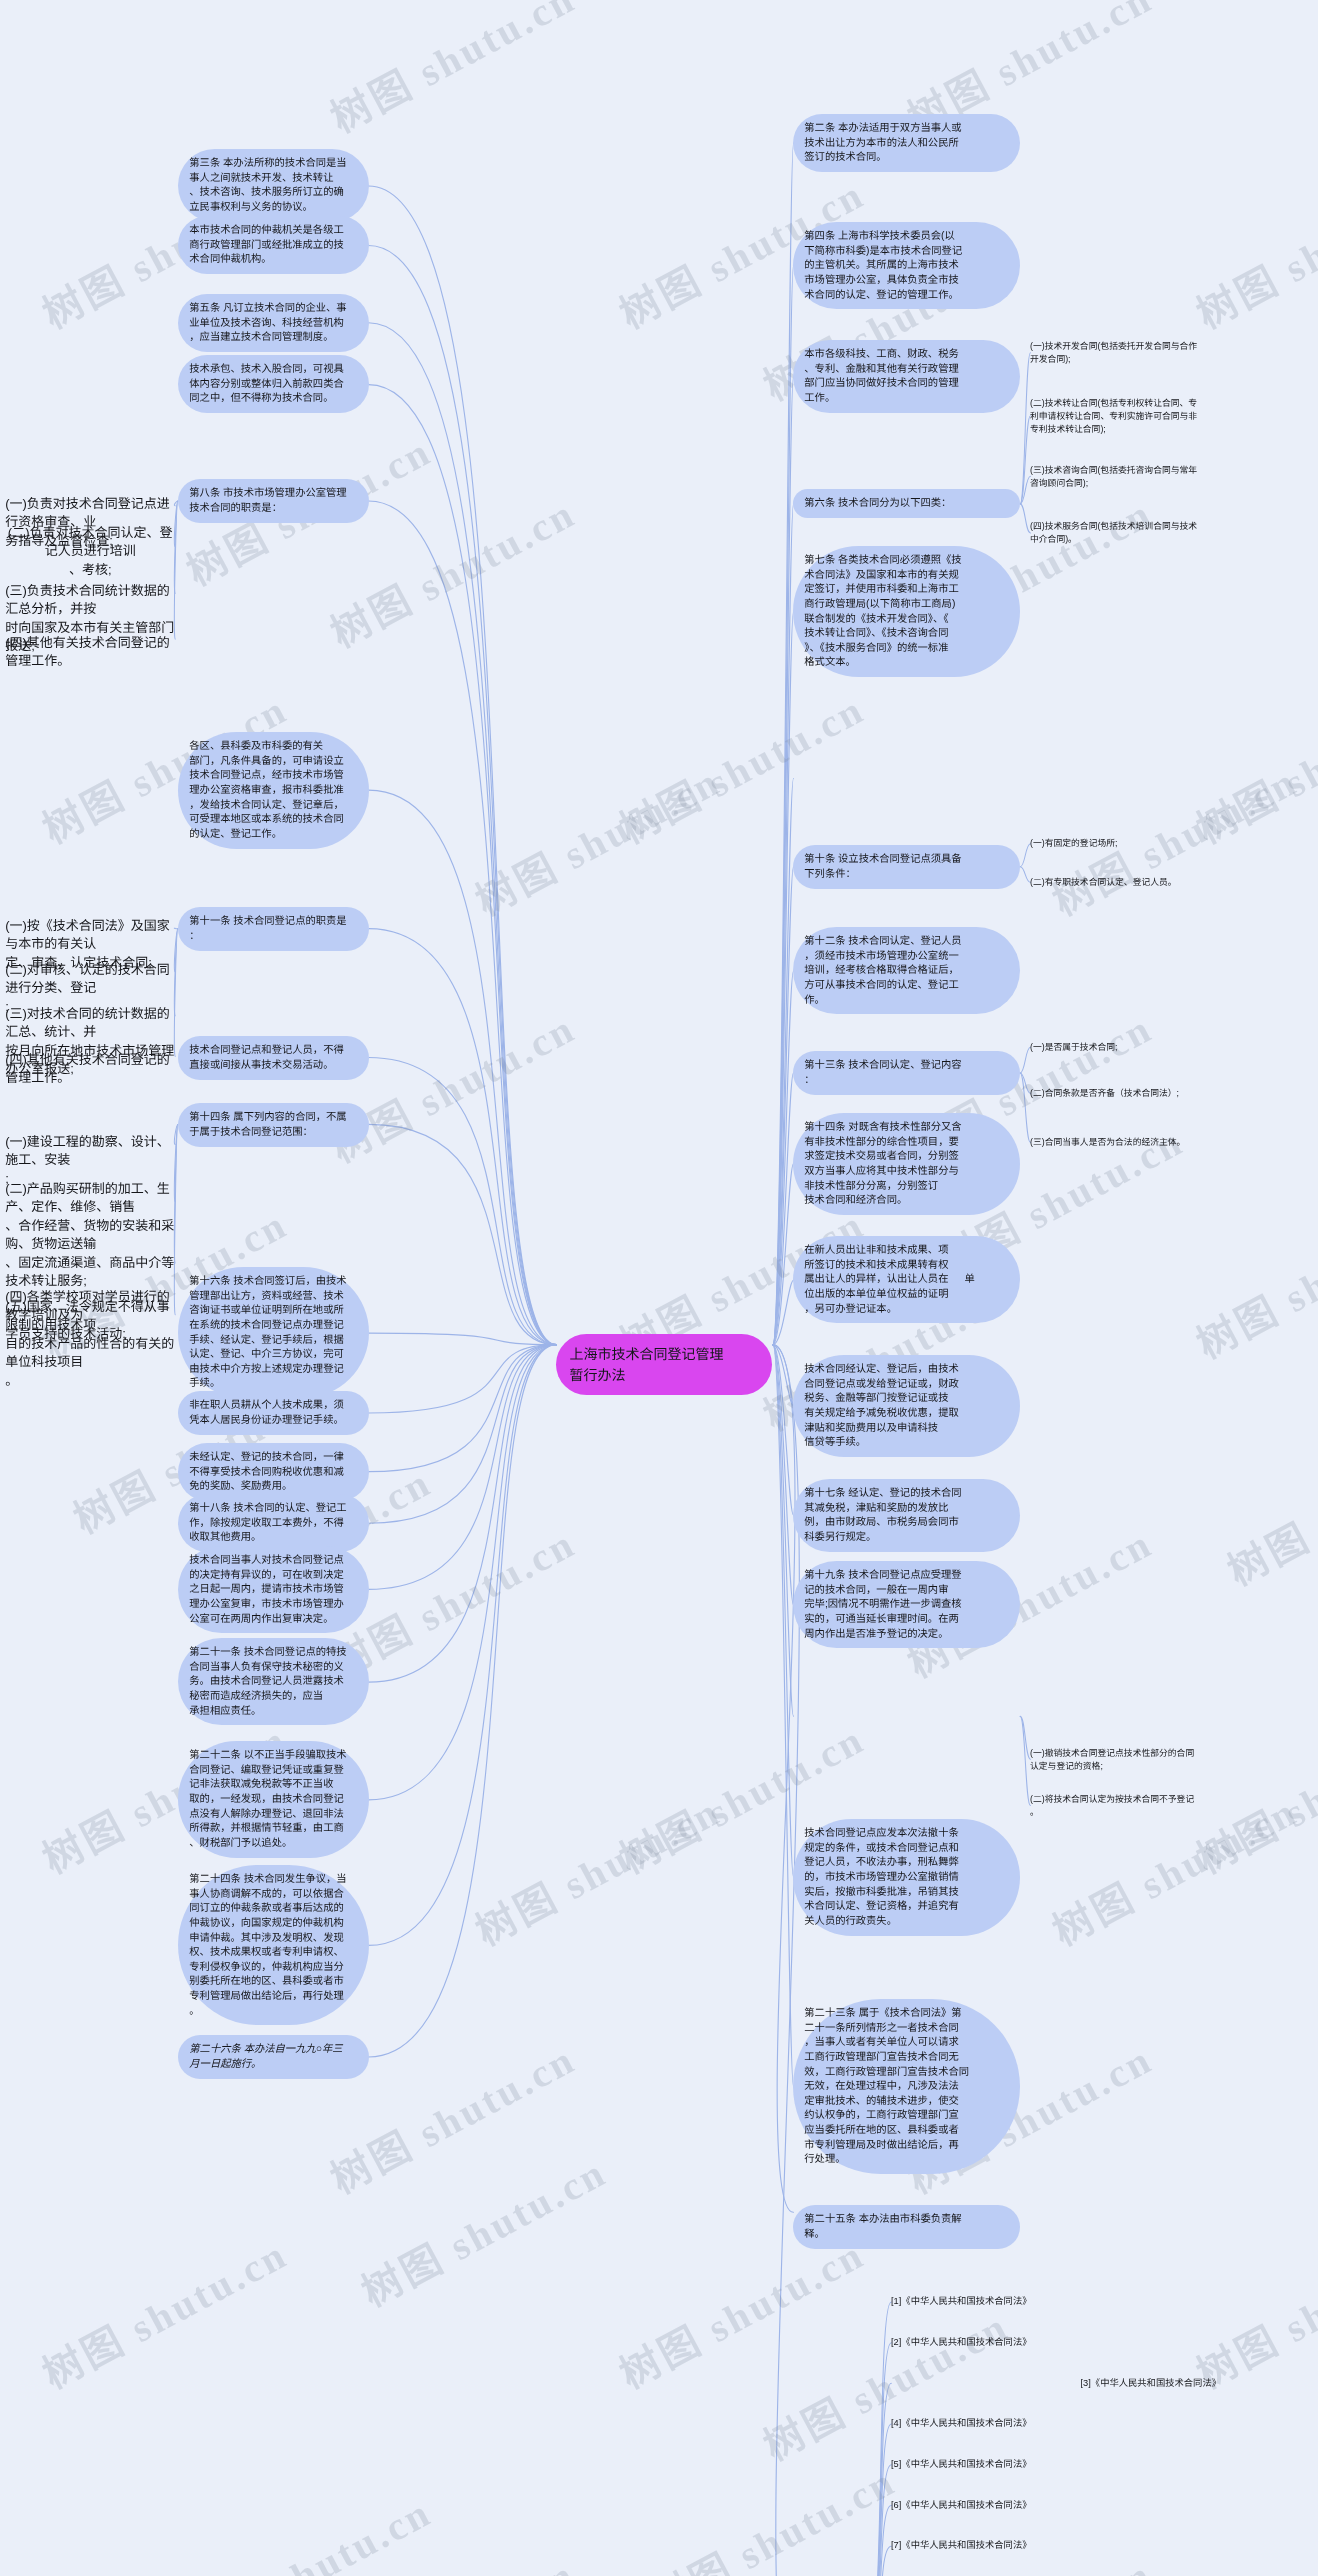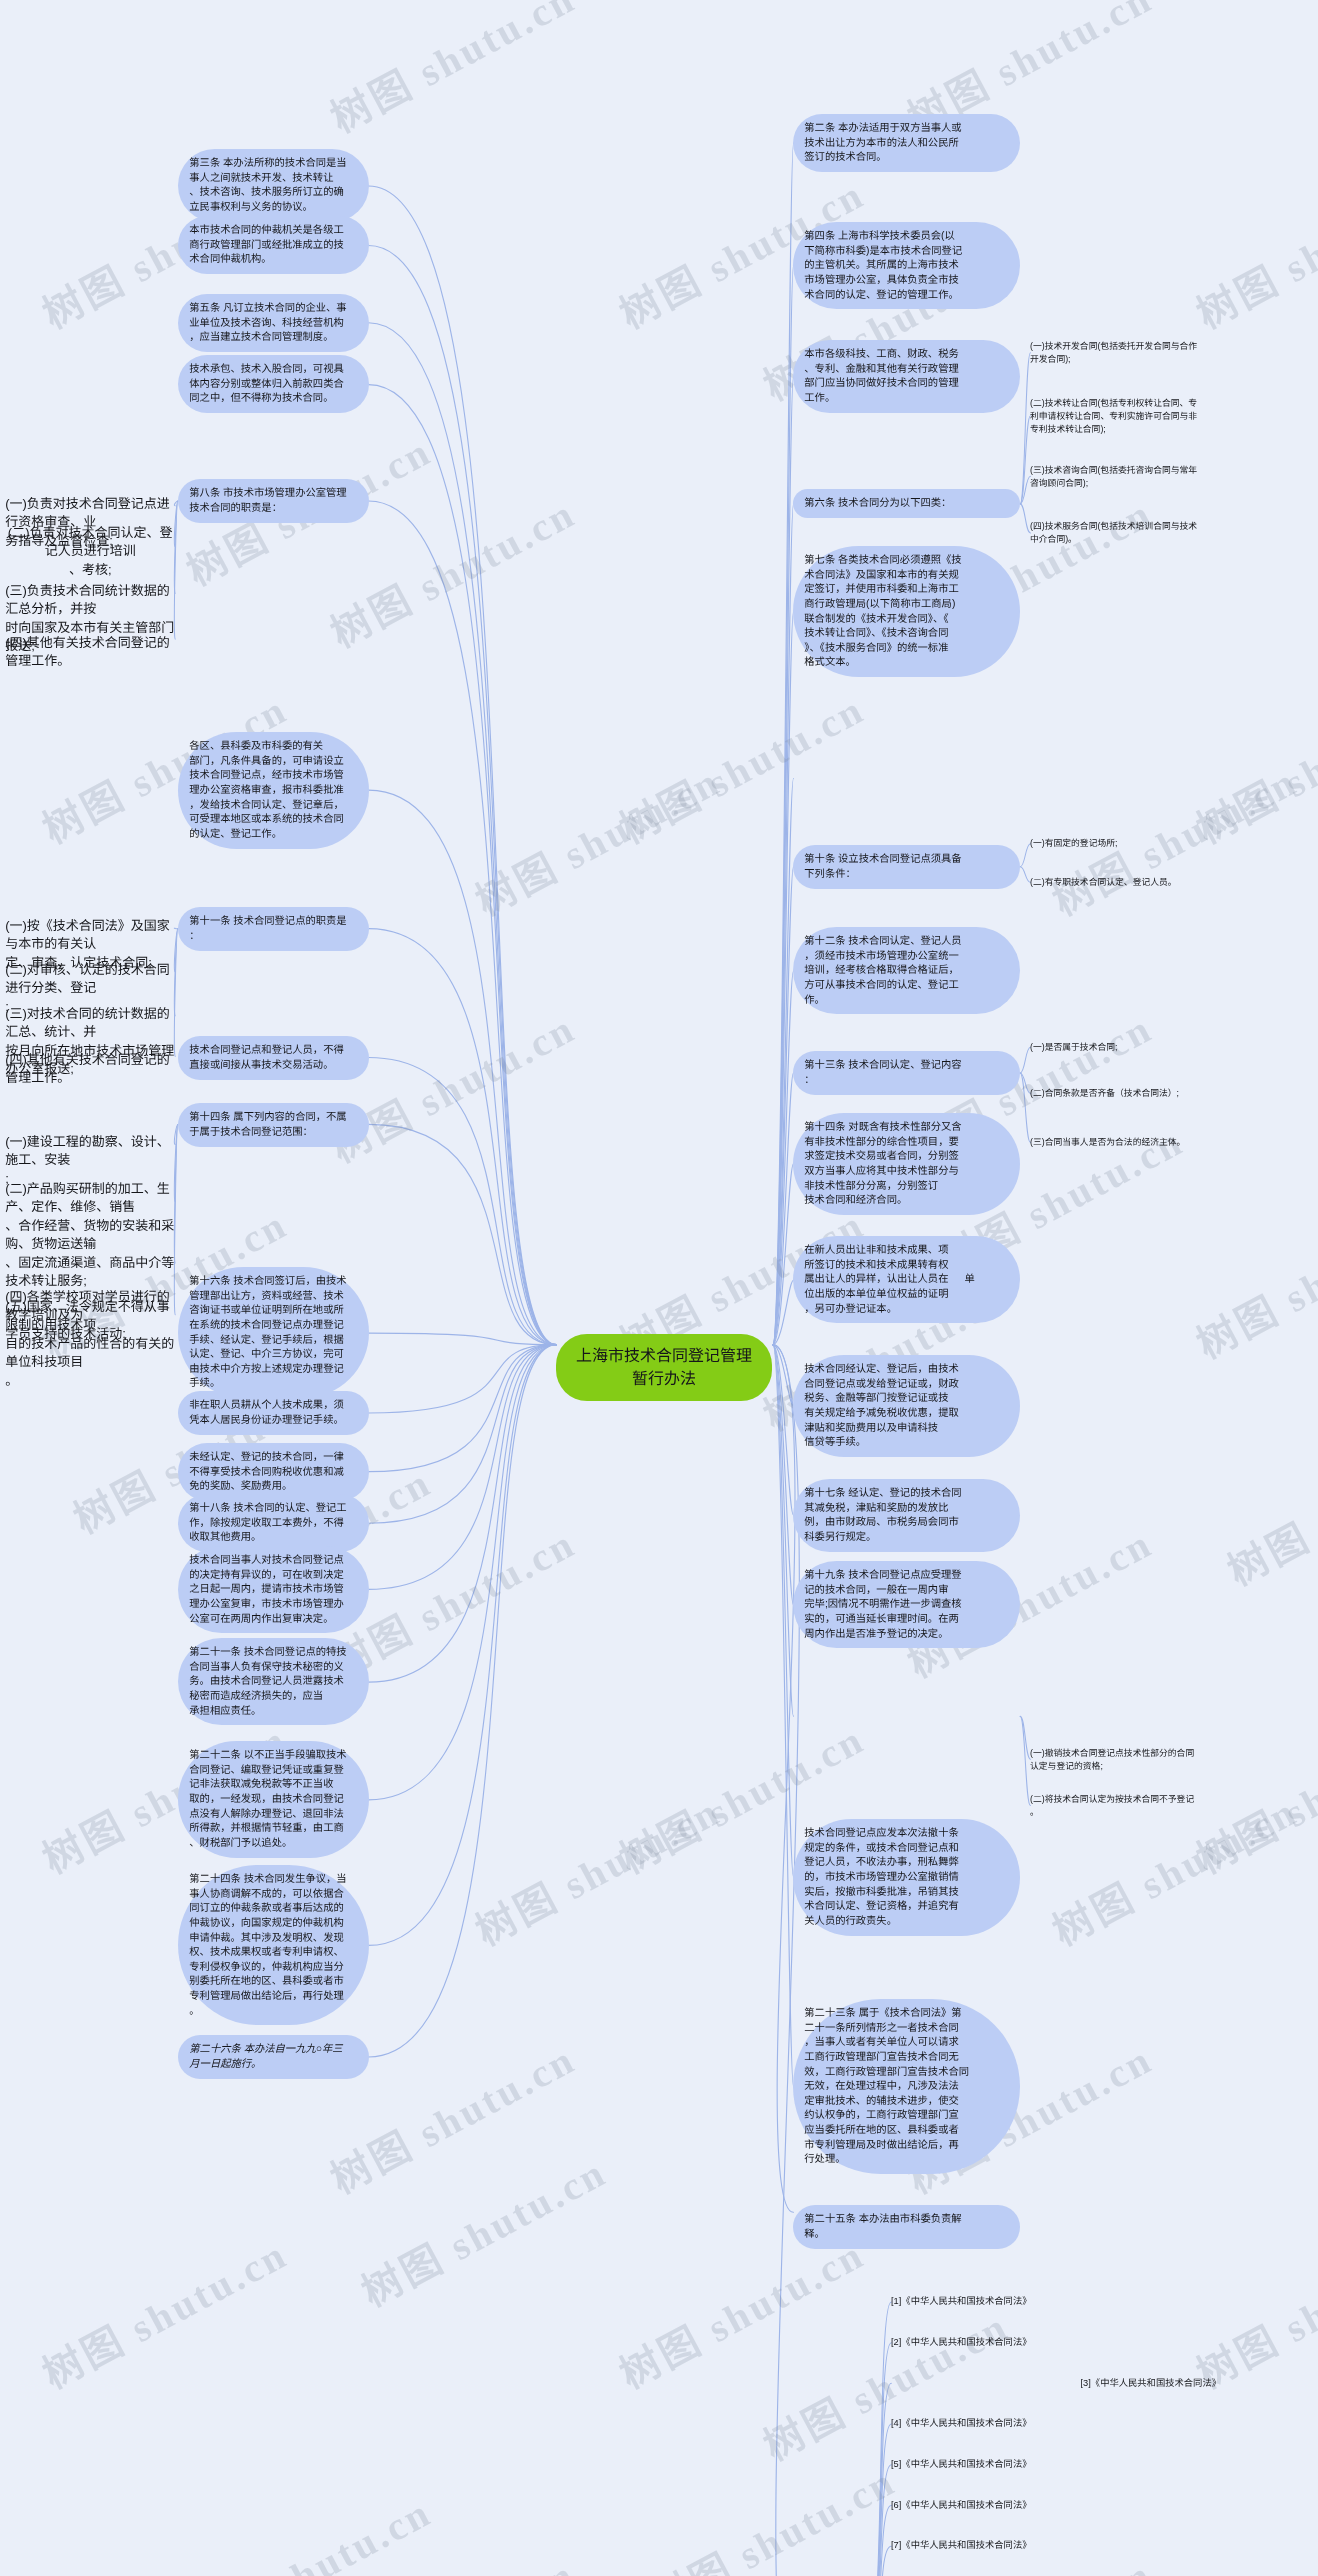--- a/index.html
+++ b/index.html
@@ -21,24 +21,24 @@
     color:#15161a;
     font-size:10.3px;
     line-height:1.42;
     padding:7.2px 11.3px;
     text-align:left;
     white-space:pre-wrap;
     word-break:break-all;
     z-index:3;
   }
   .node.root{
-    background:#84cc16;
-    font-size:16px;
+    background:#d946ef;
+    font-size:14px;
     line-height:1.45;
-    text-align:center;
+    text-align:left;
     padding:10.3px 13.4px;
     border-radius:31px;
   }
   .leaf{
     position:absolute;
     box-sizing:border-box;
     background:transparent;
     color:#15161a;
     font-size:8.8px;
     line-height:1.45;

